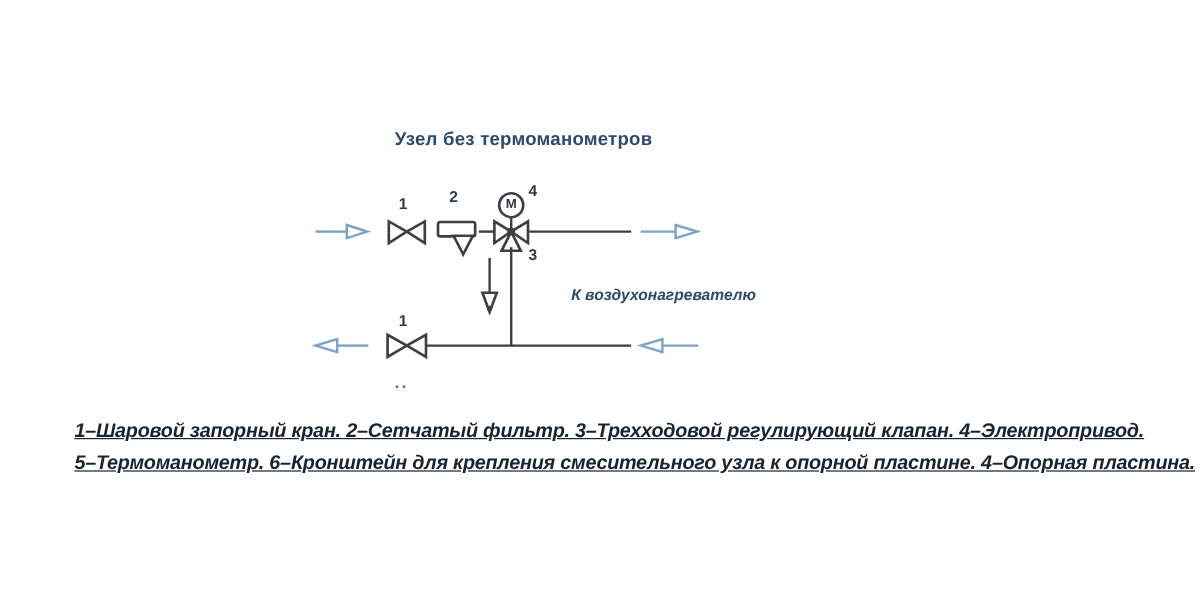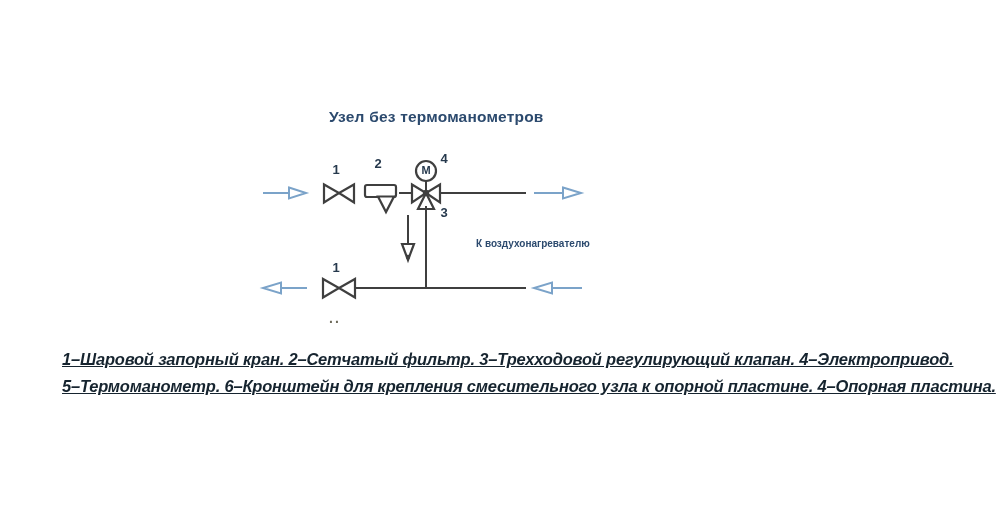--- a/index.html
+++ b/index.html
@@ -34,21 +34,21 @@
     position:absolute;
     font-size:13px;font-weight:bold;color:var(--label);
     width:14px;text-align:center;white-space:nowrap;
   }
   .m-label{
     position:absolute;left:393px;top:164px;width:14px;text-align:center;
     font-size:11px;font-weight:bold;color:var(--label);
   }
   .annotation{
     position:absolute;left:450px;top:238px;
-    font-size:10px;font-weight:bold;
+    font-size:13px;font-weight:bold;font-style:italic;
     color:var(--heading);white-space:nowrap;
   }
   .marks{
     position:absolute;left:303px;top:310px;
     font-size:14px;font-weight:bold;color:#6e6a5a;letter-spacing:2px;
   }
   .legend{
     position:absolute;left:36px;top:346px;width:950px;
     font-size:16.5px;font-weight:bold;font-style:italic;
     color:var(--legend);letter-spacing:-0.2px;text-decoration:underline;

